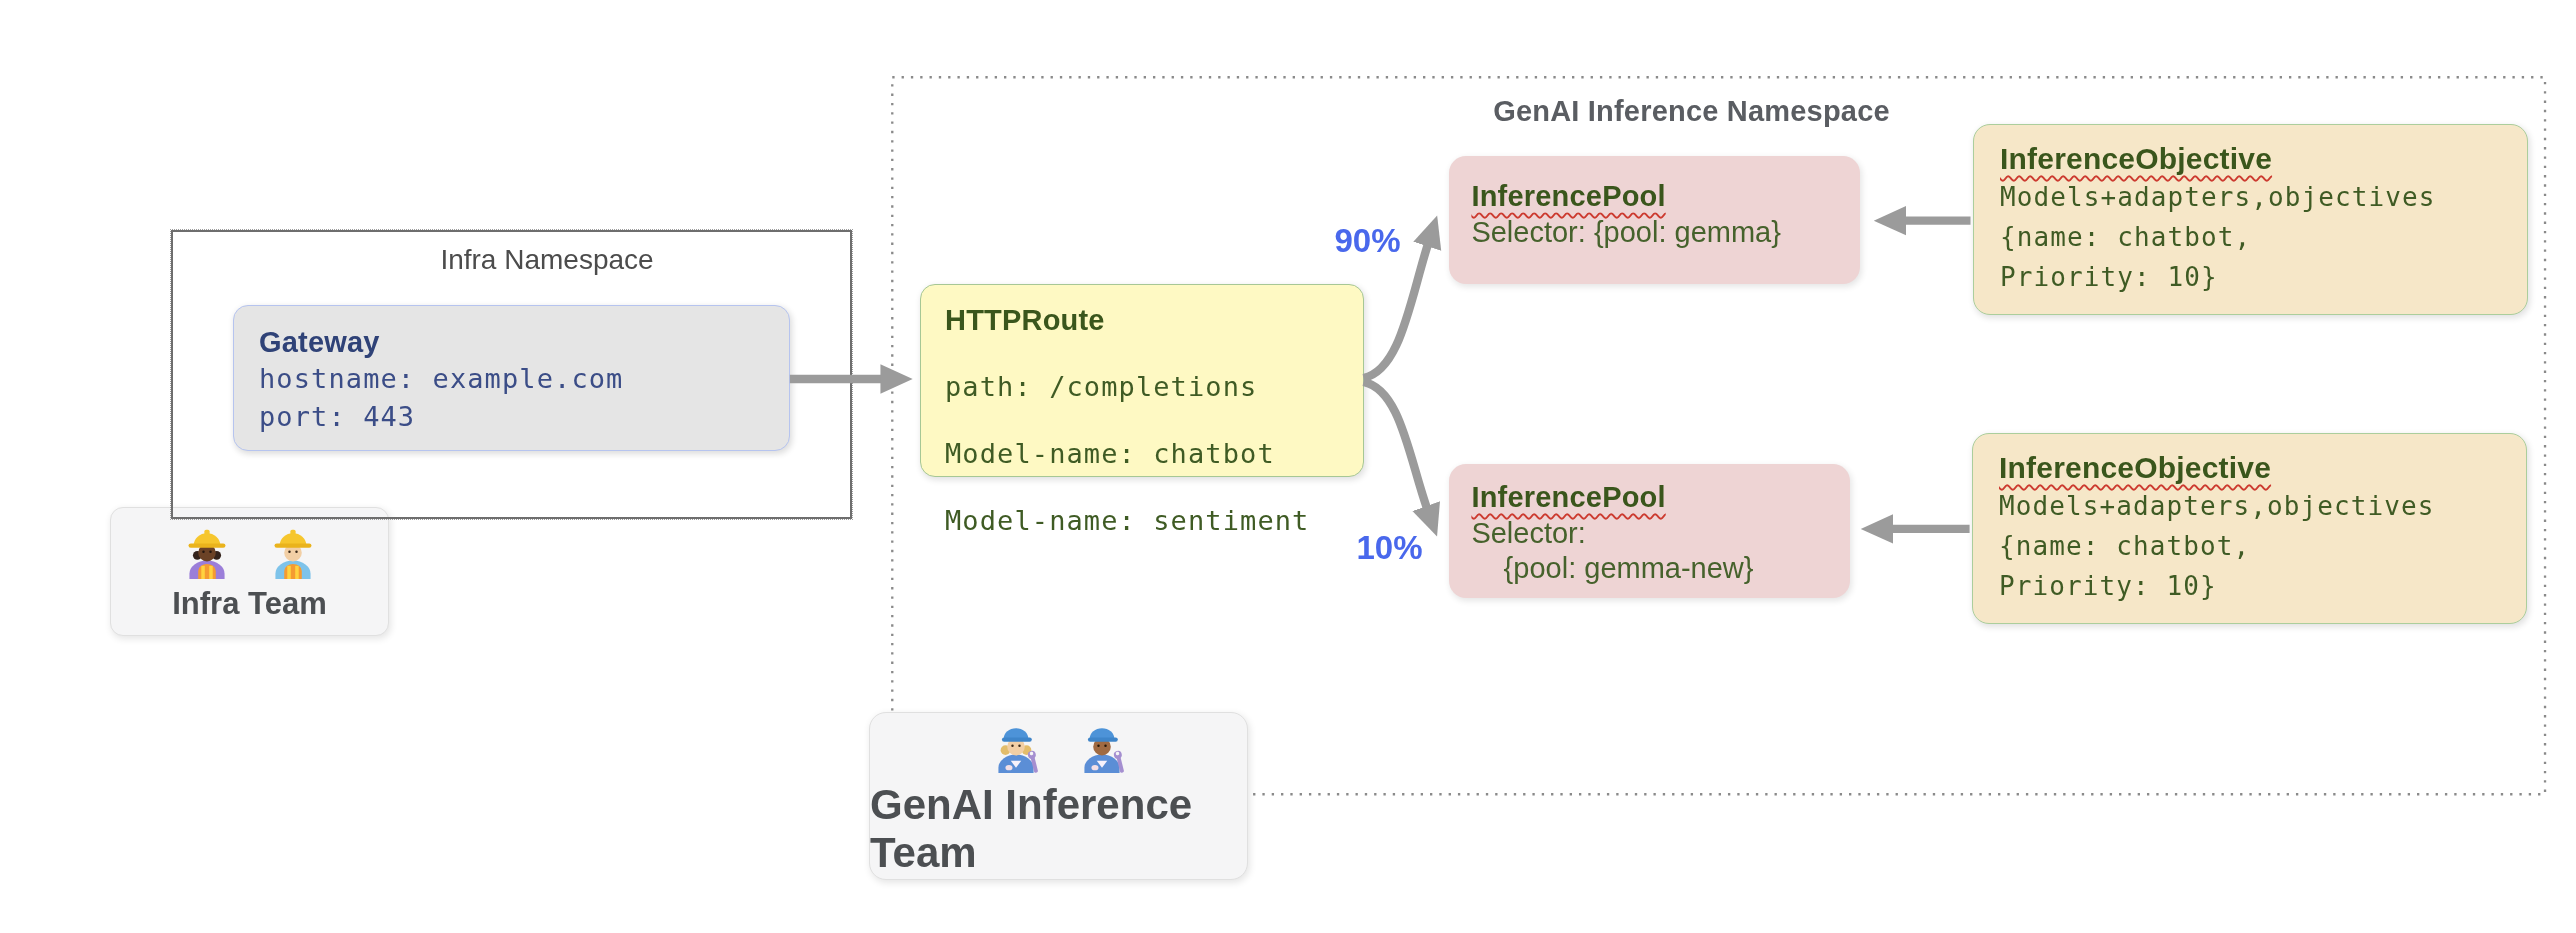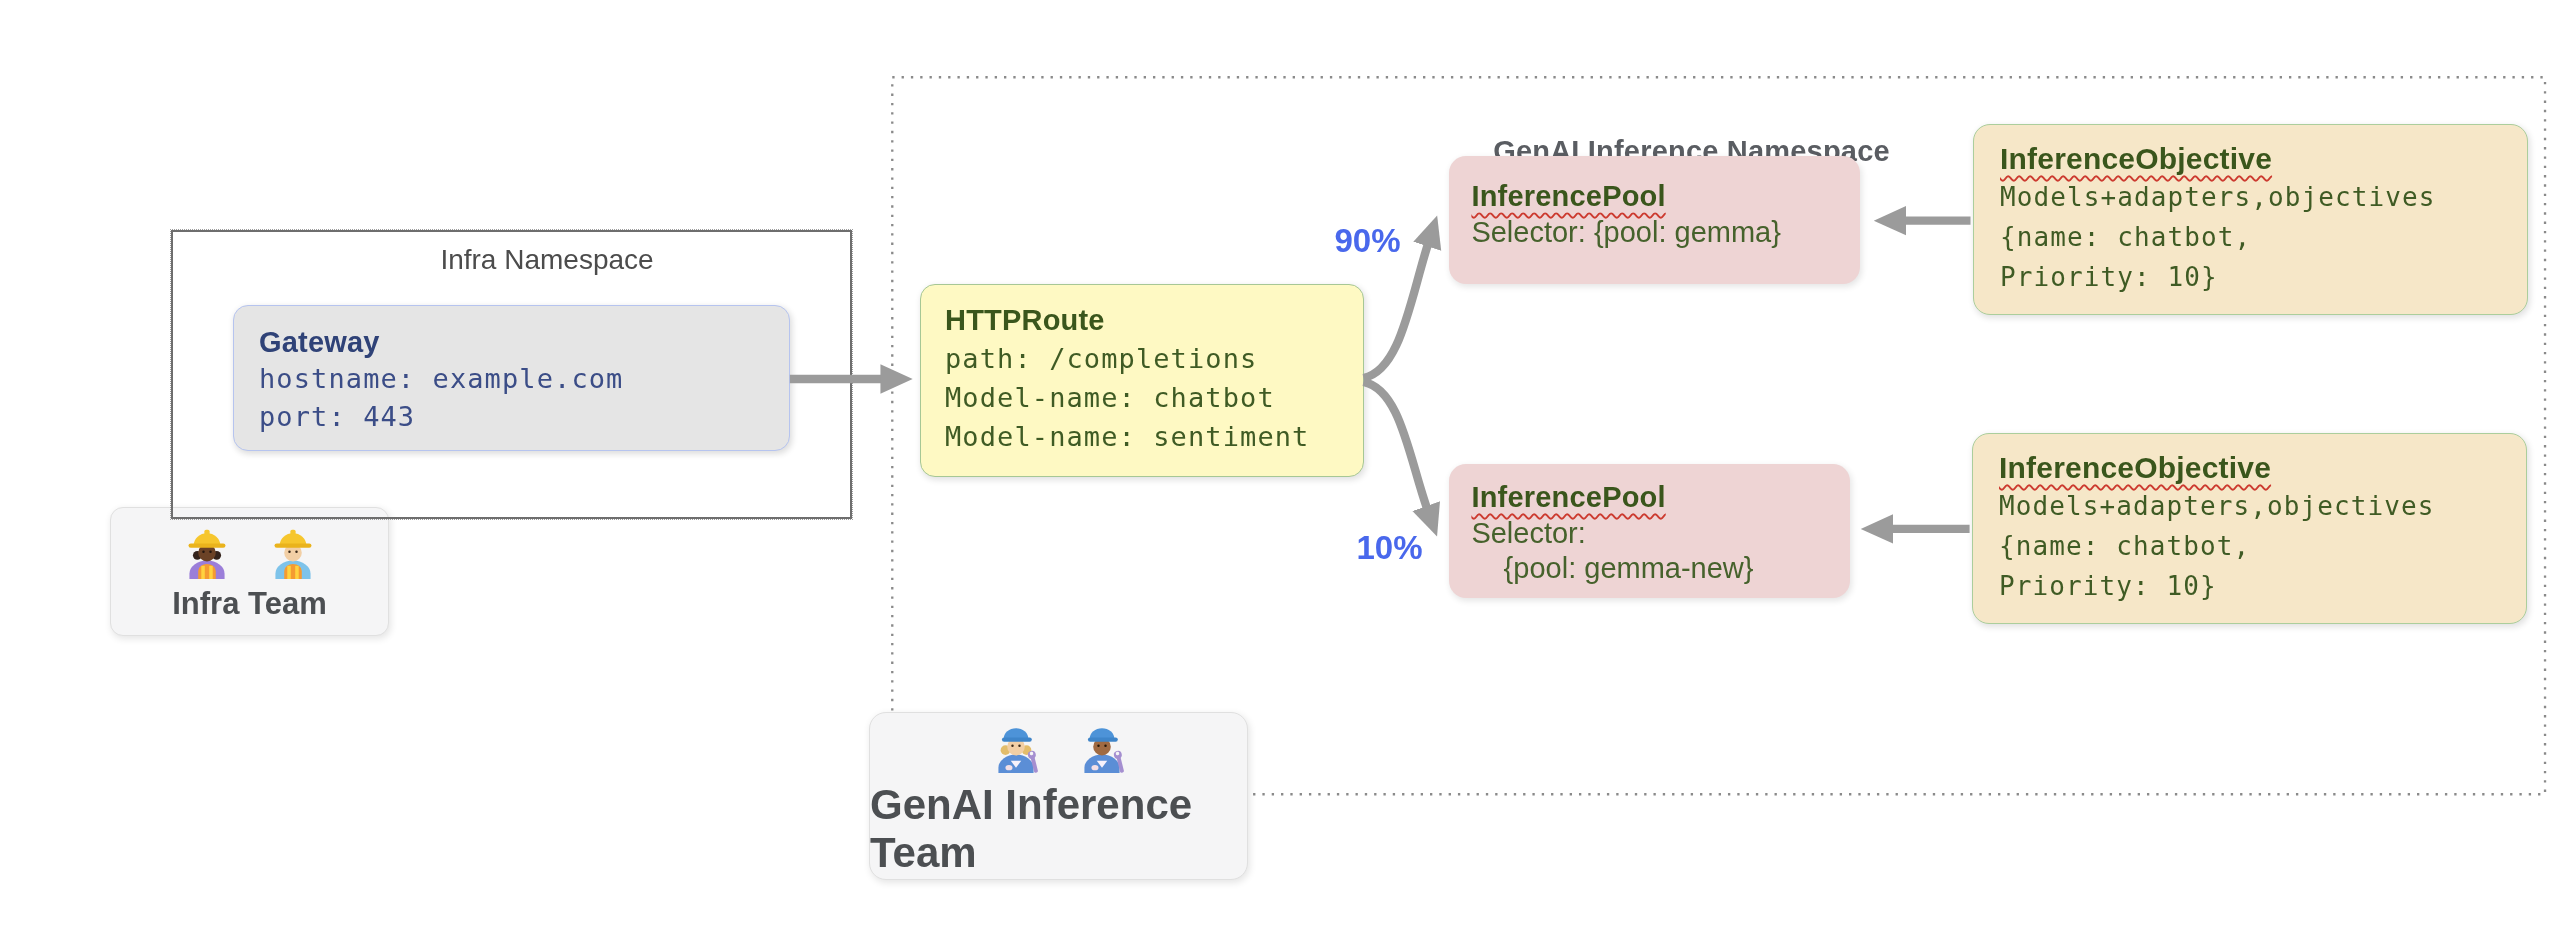--- a/index.html
+++ b/index.html
@@ -17,21 +17,21 @@
     left:171px;top:230px;width:681px;height:289px;box-sizing:border-box;
     border:2.8px solid #6e6e6e;outline:1.9px dotted #9f9f9f;outline-offset:0.9px;
     z-index:4;pointer-events:none;background:transparent;
   }
   .infra-ns-label{
     left:171px;top:244px;width:752px;text-align:center;
     font-size:28px;font-weight:400;color:#4c4c4c;z-index:2;
   }
   .genai-ns-label{
     left:1481px;top:95px;width:421px;text-align:center;
-    font-size:29px;font-weight:700;color:#5a5d62;z-index:2;letter-spacing:0.2px;margin-top:40px;
+    font-size:29px;font-weight:700;color:#5a5d62;z-index:2;letter-spacing:0.2px;
   }
 
   
   .node{box-sizing:border-box;border-radius:15px;z-index:2;}
   .node .title{font-weight:700;font-size:29px;line-height:37px;letter-spacing:0.2px;}
   .mono{
     font-family:"DejaVu Sans Mono",monospace;font-size:27px;line-height:39px;
     letter-spacing:1.1px;white-space:pre;
   }
   .squiggle{
@@ -47,21 +47,21 @@
   }
   .gateway .title{color:#2f4277;font-size:29px;line-height:35px;}
   .gateway .mono{color:#3b4d87;line-height:38px;}
 
   .httproute{
     left:920px;top:284px;width:444px;height:193px;padding:17px 0 0 24px;
     background:#fef9c3;border:1.9px solid #a6c795;
     box-shadow:1.9px 2.8px 6.5px rgba(0,0,0,.12);
   }
   .green-title{color:#3a561c;}
-  .green-mono{color:#3f5b24;}
+  .green-mono{color:#3f5b24;margin-top:28px;}
   .httproute .mono{line-height:39px;}
 
   .pool{
     background:#eed4d4;border:none;border-radius:17px;
     box-shadow:1.9px 2.8px 6.5px rgba(0,0,0,.10);
   }
   .pool-top{left:1449px;top:156px;width:411px;height:128px;padding:22.4px 0 0 22.4px;}
   .pool-bottom{left:1449px;top:464px;width:401px;height:134px;padding:15px 0 0 22.4px;}
   .pool .body-sans{font-size:29px;line-height:35px;color:#46622c;white-space:pre;}
 

